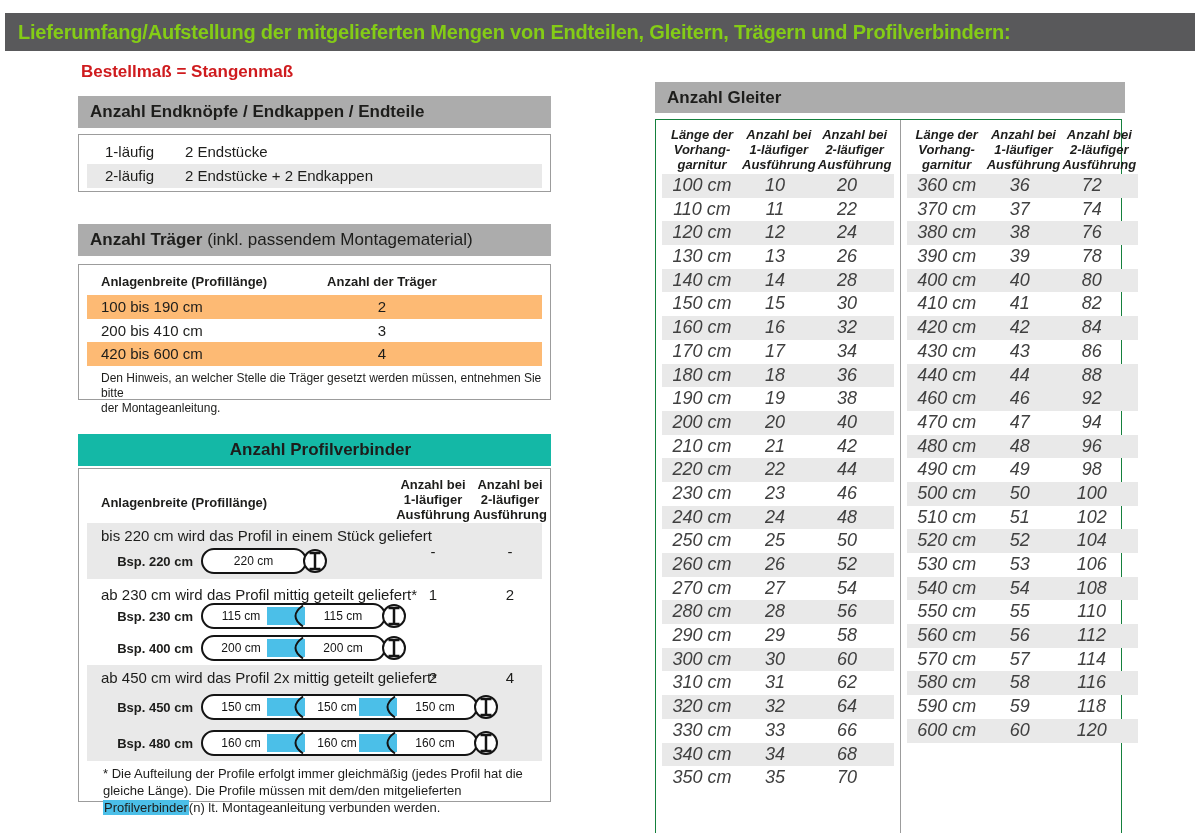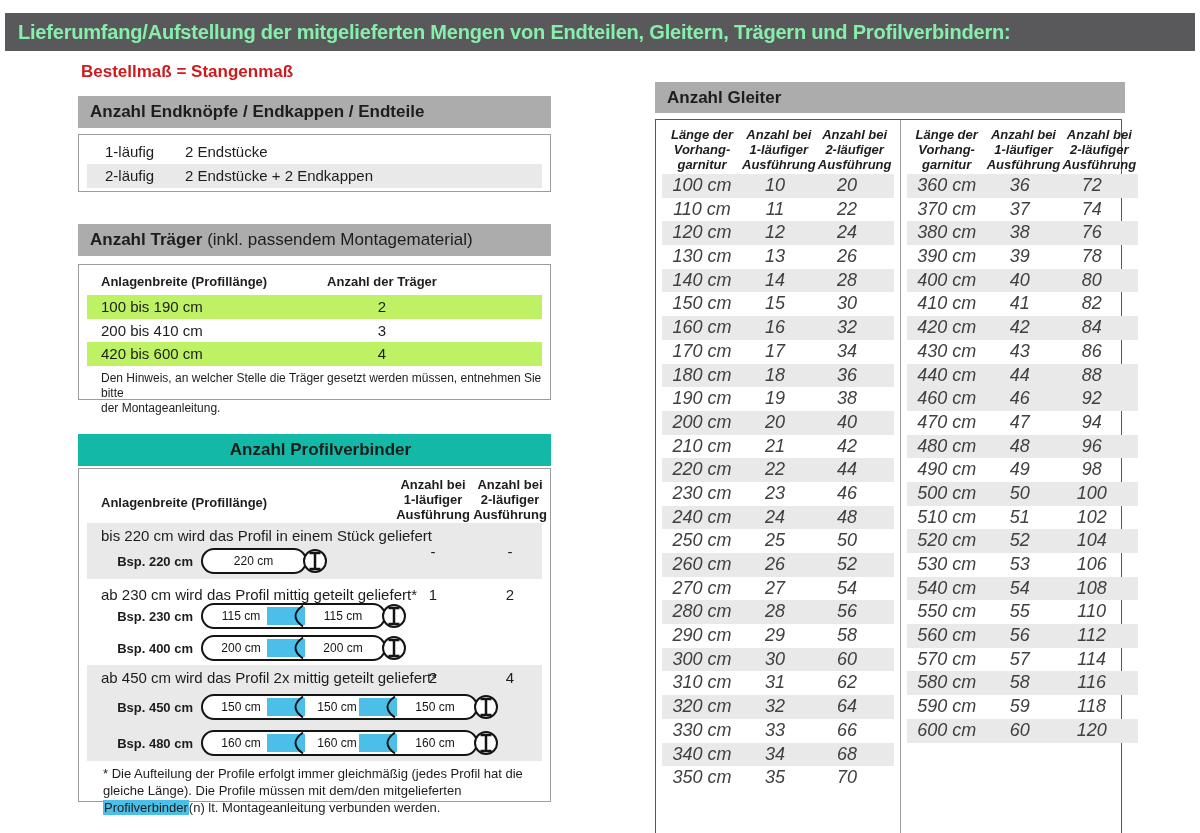--- a/index.html
+++ b/index.html
@@ -1,21 +1,21 @@
 <!DOCTYPE html>
 <html><head>
 <meta charset="utf-8">
 <style>
   html,body{margin:0;padding:0;background:#fff;}
   .page{position:relative;width:1200px;height:833px;background:#fff;overflow:hidden;
         font-family:"Liberation Sans",sans-serif;color:#1d1d1b;}
 
   
   .topbar{position:absolute;left:5px;top:13px;width:1190px;height:38px;background:#59595b;
-          color:#86efac;font-size:20px;font-weight:bold;line-height:38px;padding-left:13px;
+          color:#84cc16;font-size:20px;font-weight:bold;line-height:38px;padding-left:13px;
           box-sizing:border-box;letter-spacing:-0.2px;white-space:nowrap;}
 
   .subtitle{position:absolute;left:81px;top:62px;color:#cf1b1e;font-weight:bold;font-size:17px;}
 
   
   .secbar{position:absolute;left:78px;width:473px;height:32px;background:#acacac;
           font-size:17px;font-weight:bold;line-height:32px;padding-left:12px;box-sizing:border-box;}
   .secbar .norm{font-weight:normal;}
   .s-end{top:96px}.s-tr{top:224px}.s-pv{top:434px}
   .gl-bar{position:absolute;left:655px;top:82px;width:470px;height:31px;background:#acacac;
@@ -31,21 +31,21 @@
   .ecol1{flex:0 0 80px;padding-left:18px;}
   .ecol2{flex:1;}
 
   
   .b-tr{top:264px;height:136px;padding-top:4px;}
   .tr-head{position:relative;height:26px;line-height:26px;margin:0 8px;font-size:13px;font-weight:bold;}
   .tr-head .tr-c1{padding-left:14px;}
   .tr-c2{position:absolute;left:210px;top:0;width:170px;text-align:center;}
   .trow{position:relative;height:23.5px;line-height:23.5px;margin:0 8px;font-size:15px;}
   .trow .tr-c1{padding-left:14px;}
-  .b-tr .r0{background:#bef264;}
+  .b-tr .r0{background:#fdba74;}
   .tr-note{margin:5px 8px 0;padding-left:14px;font-size:12px;line-height:15px;white-space:pre-line;}
 
   
   .b-pv{top:468px;height:334px;}
   .pv-head{position:relative;height:54px;margin:0 8px;font-size:13px;font-weight:bold;}
   .pv-head .pv-col1{position:absolute;left:14px;top:26px;}
   .pv-colh{position:absolute;top:8px;width:90px;text-align:center;line-height:15px;white-space:pre-line;}
   .pv-colh.h1{left:301px;}
   .pv-colh.h2{left:378px;}
   .pv-row{position:relative;margin:0 8px 3px;}

